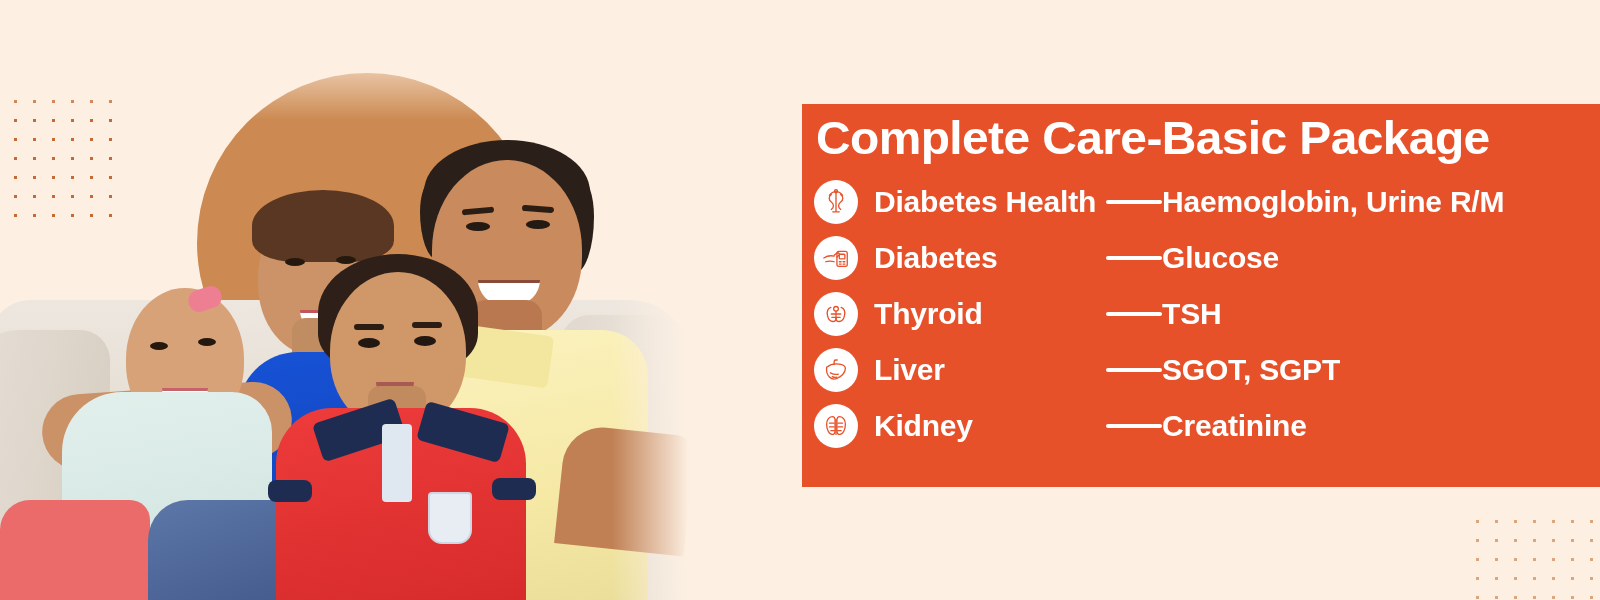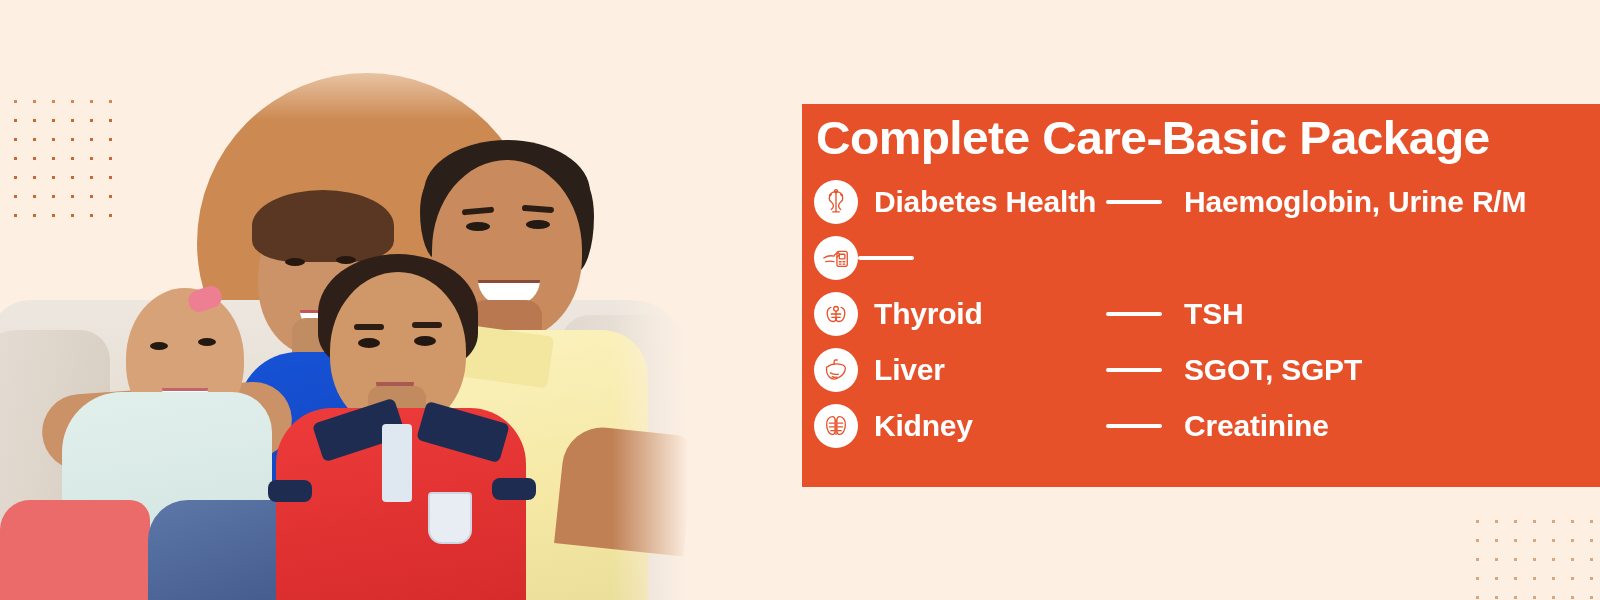--- a/index.html
+++ b/index.html
@@ -167,21 +167,21 @@
   .icon-badge svg{display:block;}
   .row-label{
     color:#FFFFFF;font-size:30px;font-weight:bold;white-space:nowrap;
     margin-left:16px;width:232px;flex:0 0 auto;letter-spacing:-0.2px;
   }
   .row-dash{
     flex:0 0 auto;width:56px;height:4px;background:#FFFFFF;border-radius:2px;
   }
   .row-value{
     color:#FFFFFF;font-size:30px;font-weight:bold;white-space:nowrap;
-    margin-left:22px;letter-spacing:-0.2px;
+    margin-left:0;letter-spacing:-0.2px;
   }
 </style>
 </head>
 <body>
 
 <div class="stage">
 
   <div class="dots dots-tl"></div>
   <div class="dots dots-br"></div>
 
@@ -284,21 +284,23 @@
         <span class="icon-badge">
           <svg width="30" height="30" viewBox="0 0 32 32" fill="none" stroke="#E7512A" stroke-width="1.4" stroke-linecap="round" stroke-linejoin="round">
             <path d="M3 16c3-2 7-3 11-2"></path>
             <path d="M5 20c3-1 6-1 9 0"></path>
             <path d="M14 13l4-3 2 2-3 3"></path>
             <rect x="17" y="9" width="11" height="16" rx="2"></rect>
             <rect x="19.5" y="12" width="6" height="5" rx="1"></rect>
             <path d="M19.5 20h2M23.5 20h2M19.5 22.5h2M23.5 22.5h2"></path>
           </svg>
         </span>
-        <span class="row-dash"></span>
+        <span class="row-label">Diabetes</span>
+        <span class="row-dash"></span>
+        <span class="row-value">Glucose</span>
       </div>
 
       <div class="row">
         <span class="icon-badge">
           <svg width="30" height="30" viewBox="0 0 32 32" fill="none" stroke="#E7512A" stroke-width="1.4" stroke-linecap="round" stroke-linejoin="round">
             <path d="M16 8c-1.5 0-2.5 1-2.5 2.5S14 13 16 13s2.5-1 2.5-2.5S17.5 8 16 8z"></path>
             <path d="M10.5 9C7.5 10 6 13.5 7 18c.8 3.6 3.2 6 5.8 6 2 0 3.2-1.5 3.2-3.5"></path>
             <path d="M21.5 9c3 1 4.5 4.5 3.5 9-.8 3.6-3.2 6-5.8 6-2 0-3.2-1.5-3.2-3.5"></path>
             <path d="M16 13v8"></path>
             <path d="M11 16h10M11.5 19.5h9"></path>

